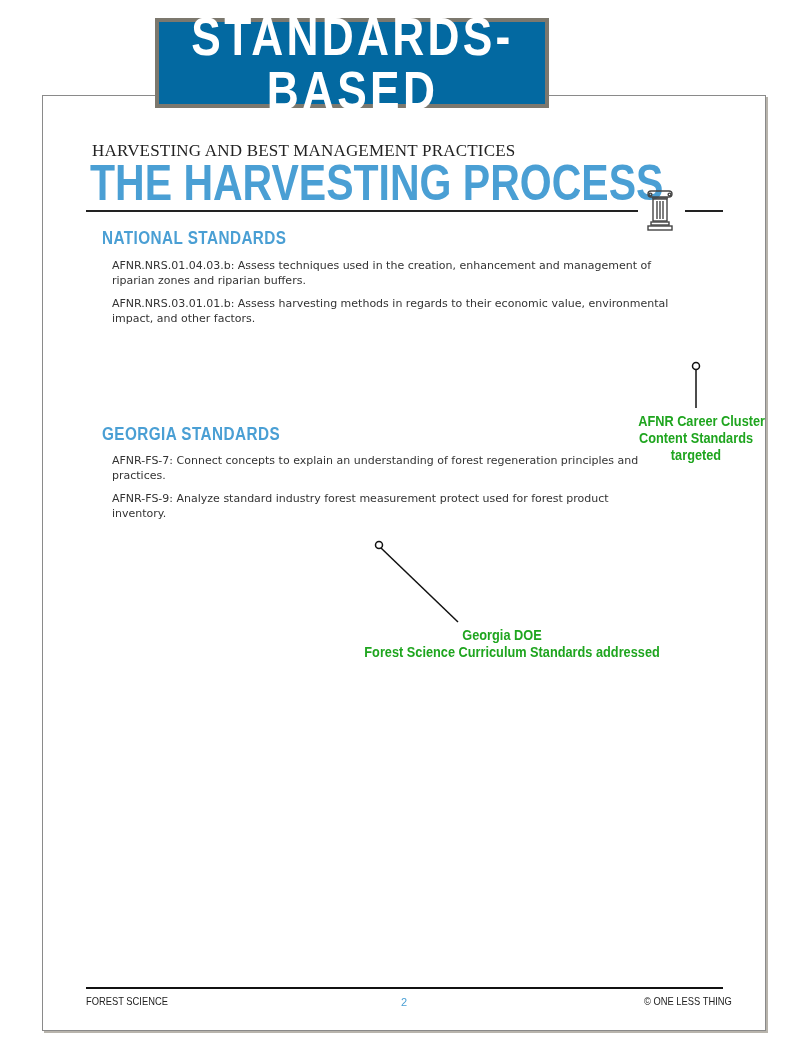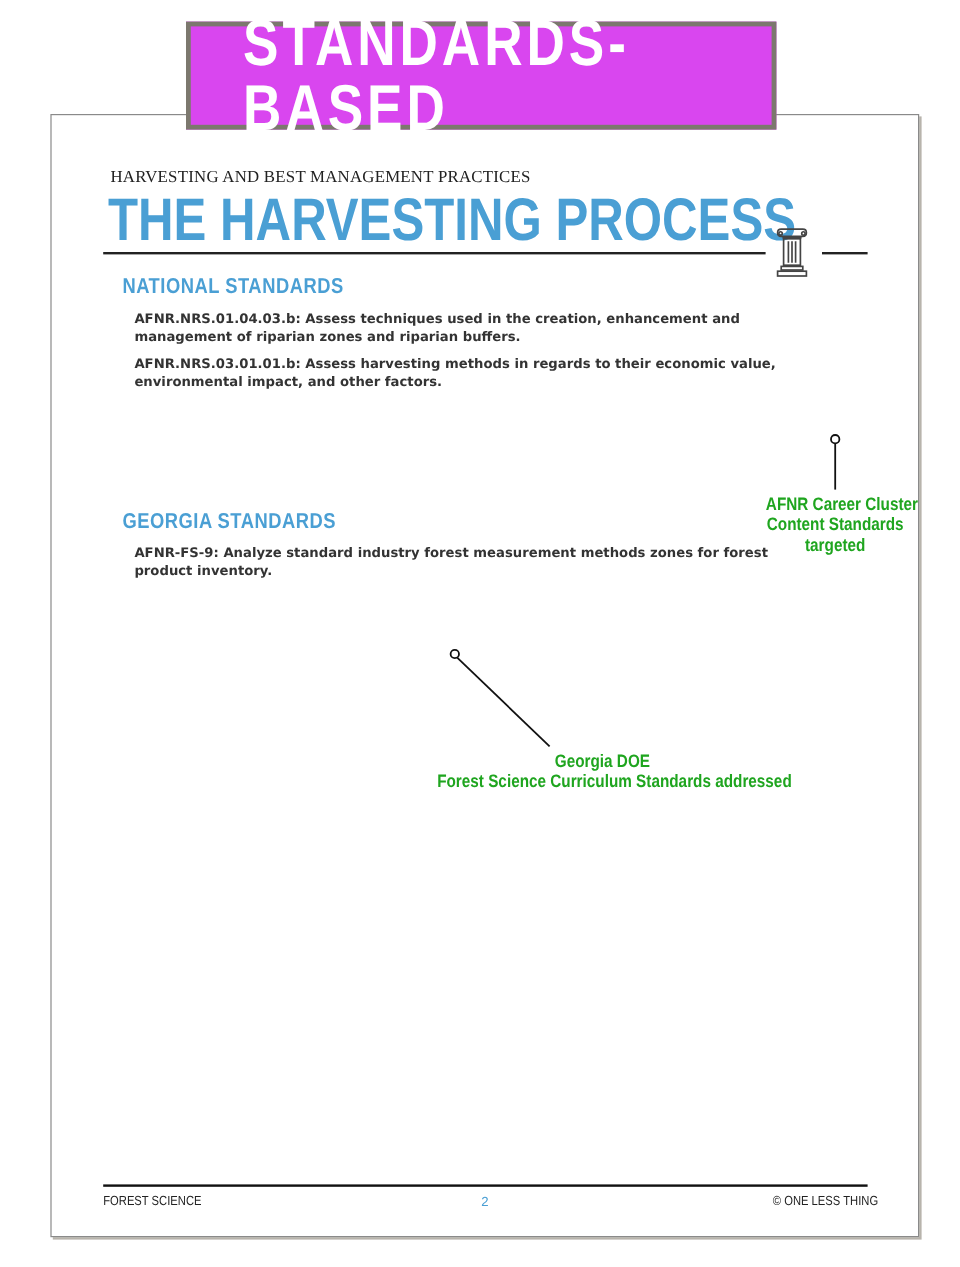--- a/index.html
+++ b/index.html
@@ -8,40 +8,41 @@
     background: #ffffff;
     font-family: "DejaVu Sans", sans-serif;
   }
   .page {
     position: absolute; left: 42px; top: 95px; width: 722px; height: 934px;
     background: #ffffff;
     border: 1px solid #8a8a8a;
     box-shadow: 2px 2px 0 #b8b4ac;
   }
   .banner {
-    position: absolute; left: 155px; top: 18px; width: 492px; height: 90px;
-    background: #d946ef;
+    position: absolute; left: 155px; top: 18px; width: 394px; height: 90px;
+    background: #0369a1;
     border: 4px solid #7c786e;
     box-sizing: border-box;
     display: flex; align-items: center; justify-content: center;
     z-index: 5;
+    text-align: center;
   }
   .banner-text {
     color: #ffffff;
     font-family: "Liberation Sans", sans-serif;
     font-weight: bold;
     font-size: 54px;
     letter-spacing: 4px;
     transform: scaleX(0.82);
     line-height: 1;
   }
   .kicker {
     position: absolute; left: 92px; top: 141px;
     font-family: "Liberation Serif", serif;
-    font-size: 14px; color: #222;
+    font-size: 17px; color: #222;
     letter-spacing: 0.2px;
   }
   .title {
     position: absolute; left: 90px; top: 158px;
     font-family: "Liberation Sans", sans-serif;
     font-weight: bold; font-size: 50px; color: #4a9fd4;
     transform-origin: left top; transform: scaleX(0.82);
     white-space: nowrap; line-height: 1;
   }
   .rule-left { position: absolute; left: 86px; top: 210px; width: 552px; height: 2px; background: #222; }
@@ -52,21 +53,20 @@
     font-family: "Liberation Sans", sans-serif; font-weight: bold;
     font-size: 18px; color: #4a9fd4;
     transform-origin: left top; transform: scaleX(0.85);
     white-space: nowrap; letter-spacing: 0.5px;
   }
   .std-list { position: absolute; left: 112px; width: 590px; }
   .std {
     font-family: "DejaVu Sans", sans-serif;
     font-size: 11px; line-height: 15px; color: #333;
     margin: 0 12px 8px 0;
-    font-weight: bold;
   }
   .callout {
     position: absolute; color: #1fa51f;
     font-family: "Liberation Sans", sans-serif; font-weight: bold;
     font-size: 15px; text-align: center; line-height: 17px;
     transform: scaleX(0.85);
   }
   .callout div { white-space: nowrap; }
   .connector { position: absolute; left: 0; top: 0; width: 800px; height: 1056px; pointer-events: none; }
   .footer-rule { position: absolute; left: 86px; top: 987px; width: 637px; height: 2px; background: #111; }
@@ -112,21 +112,22 @@
 </svg>
 
 <div class="section-head" style="top:228px;">NATIONAL STANDARDS</div>
 <div class="std-list" style="top:258px;">
   <p class="std">AFNR.NRS.01.04.03.b: Assess techniques used in the creation, enhancement and management of riparian zones and riparian buffers.</p>
   <p class="std">AFNR.NRS.03.01.01.b: Assess harvesting methods in regards to their economic value, environmental impact, and other factors.</p>
 </div>
 
 <div class="section-head" style="top:424px;">GEORGIA STANDARDS</div>
 <div class="std-list" style="top:453px; width:560px;">
-  <p class="std">AFNR-FS-9: Analyze standard industry forest measurement methods zones for forest product inventory.</p>
+  <p class="std">AFNR-FS-7: Connect concepts to explain an understanding of forest regeneration principles and practices.</p>
+  <p class="std">AFNR-FS-9: Analyze standard industry forest measurement protect used for forest product inventory.</p>
 </div>
 
 <svg class="connector">
   <line x1="696" y1="370" x2="696" y2="408" stroke="#111" stroke-width="1.5"></line>
   <circle cx="696" cy="366" r="3.5" fill="#fff" stroke="#111" stroke-width="1.5"></circle>
   <line x1="381" y1="548" x2="458" y2="622" stroke="#111" stroke-width="1.5"></line>
   <circle cx="379" cy="545" r="3.5" fill="#fff" stroke="#111" stroke-width="1.5"></circle>
 </svg>
 
 <div class="callout" style="left:628px; top:412px; width:136px;">

